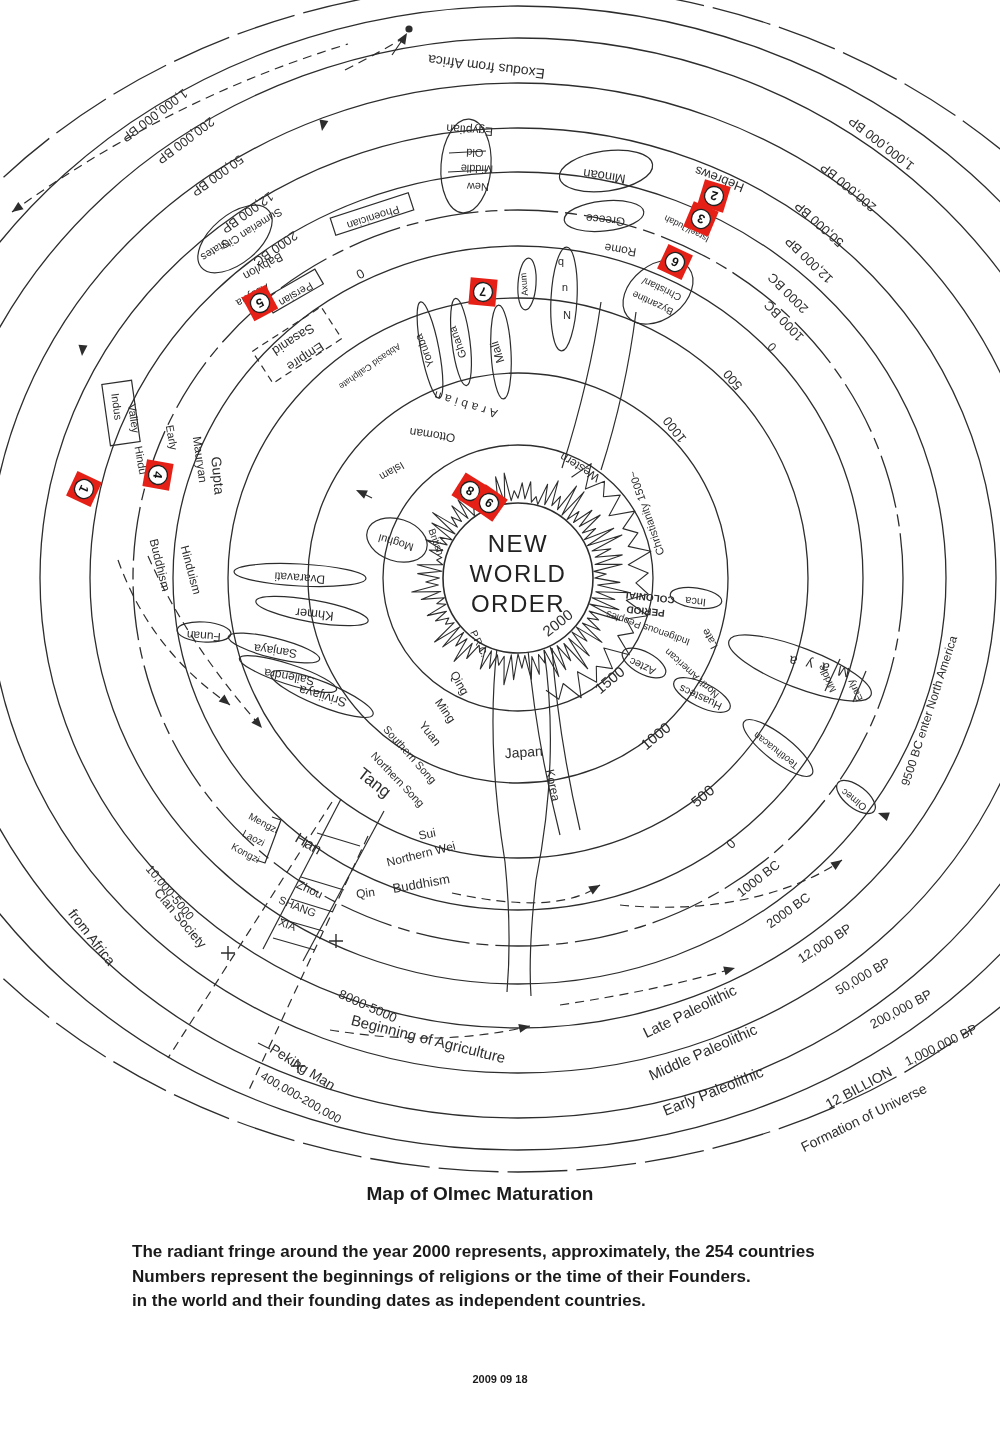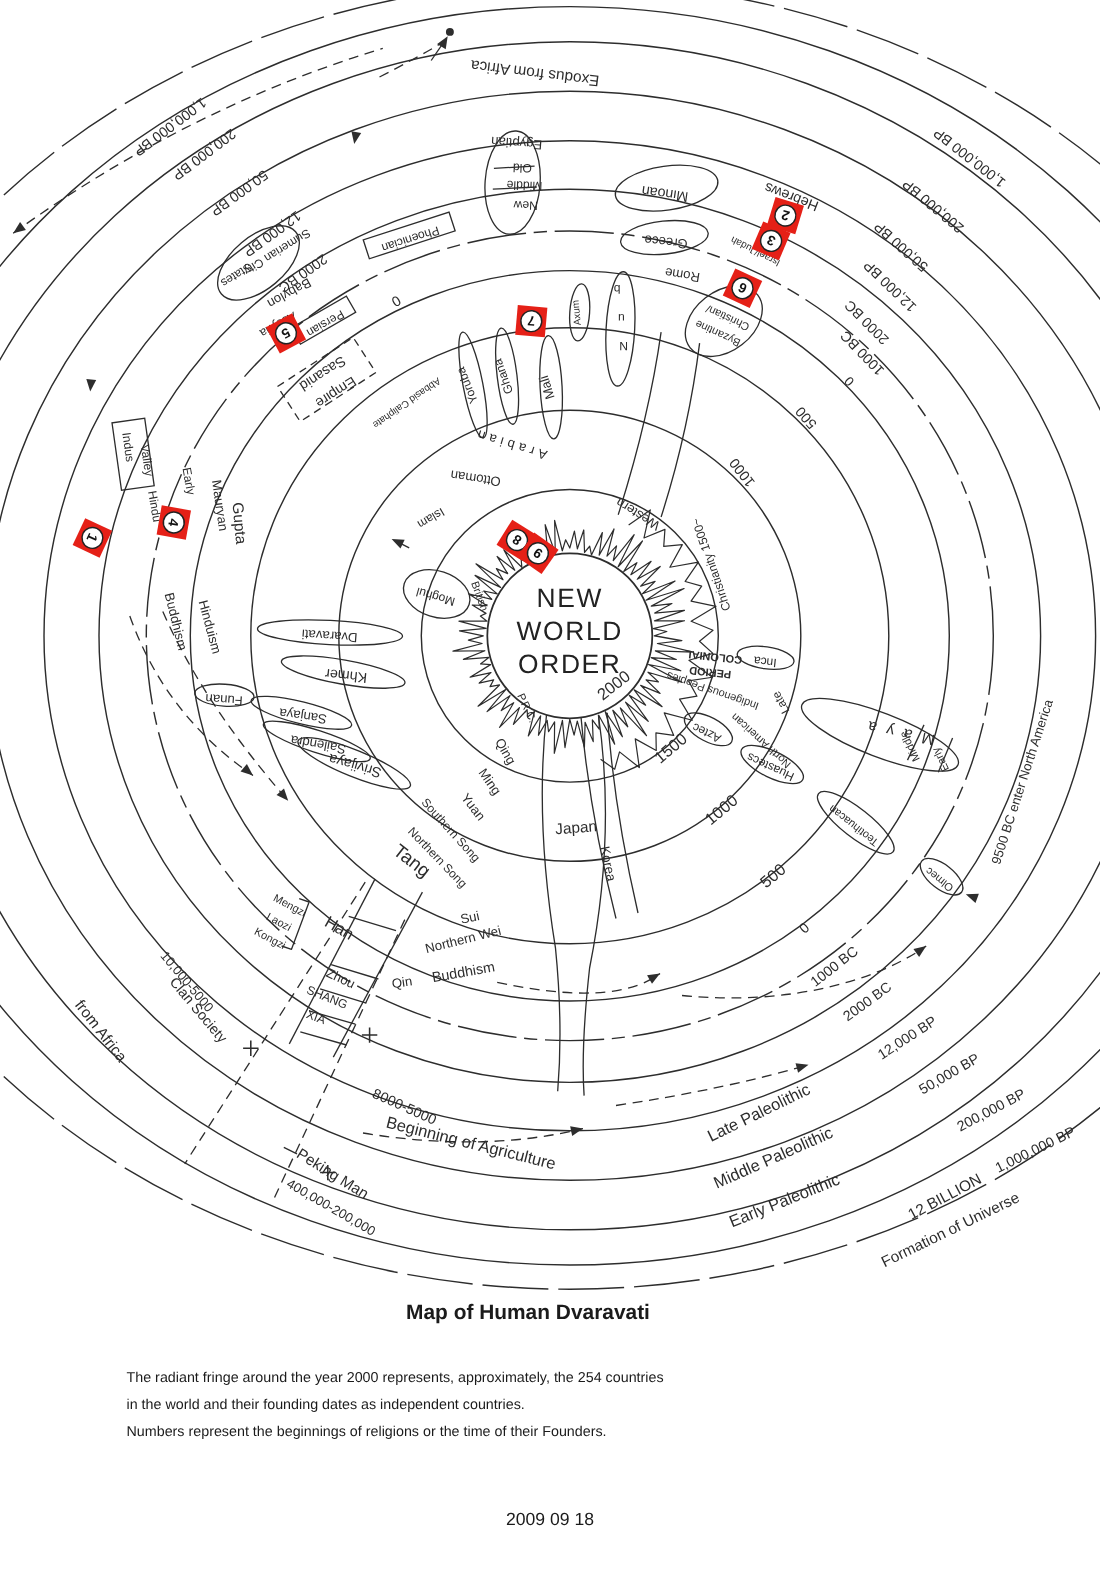--- a/index.html
+++ b/index.html
@@ -1,24 +1,24 @@
 <!DOCTYPE html>
 <html><head>
 <meta charset="utf-8">
 <style>
   html,body{margin:0;padding:0;background:#fff;}
   .page{position:relative;width:1000px;height:1429px;background:#fff;overflow:hidden;
         font-family:"Liberation Sans", sans-serif;color:#1b1b1b;}
   #map-svg{position:absolute;left:0;top:0;}
   .map-title{position:absolute;left:0;top:1183px;width:960px;text-align:center;
         font-size:19px;font-weight:bold;}
-  .caption{position:absolute;left:115px;top:1240px;width:840px;
-        font-size:13px;font-weight:normal;line-height:24.6px;}
+  .caption{position:absolute;left:132px;top:1240px;width:840px;
+        font-size:17px;font-weight:bold;line-height:24.6px;}
   .date-stamp{position:absolute;left:0;top:1373px;width:1000px;text-align:center;
-        font-size:16px;font-weight:normal;}
+        font-size:11px;font-weight:bold;}
   svg text{font-family:"Liberation Sans", sans-serif;}
 </style>
 </head>
 <body>
 
 <div class="page">
   <svg id="map-svg" width="1000" height="1175" viewBox="0 0 1000 1175">
       <ellipse cx="518" cy="578" rx="135" ry="133" fill="none" stroke="#2d2d2d" stroke-width="1.3"></ellipse>
       <ellipse cx="518" cy="578" rx="210" ry="205" fill="none" stroke="#2d2d2d" stroke-width="1.3"></ellipse>
       <ellipse cx="518" cy="578" rx="290" ry="280" fill="none" stroke="#2d2d2d" stroke-width="1.3"></ellipse>
@@ -270,20 +270,20 @@
         <rect x="-13.5" y="-13.5" width="27" height="27" fill="#e52017"></rect>
         <circle r="9.5" fill="#fff" stroke="#222" stroke-width="1.3"></circle>
         <text text-anchor="middle" y="4.5" font-size="12.5" font-weight="700" fill="#111">8</text>
       </g>
       <g transform="translate(489,503) rotate(215)">
         <rect x="-13.5" y="-13.5" width="27" height="27" fill="#e52017"></rect>
         <circle r="9.5" fill="#fff" stroke="#222" stroke-width="1.3"></circle>
         <text text-anchor="middle" y="4.5" font-size="12.5" font-weight="700" fill="#111">9</text>
       </g>
     </svg>
-  <div class="map-title">Map of Human Dvaravati</div>
+  <div class="map-title">Map of Olmec Maturation</div>
   <div class="caption">
     <div>The radiant fringe around the year 2000 represents, approximately, the 254 countries</div>
+    <div>Numbers represent the beginnings of religions or the time of their Founders.</div>
     <div>in the world and their founding dates as independent countries.</div>
-    <div>Numbers represent the beginnings of religions or the time of their Founders.</div>
   </div>
   <div class="date-stamp">2009 09 18</div>
 </div>
 
 </body></html>

